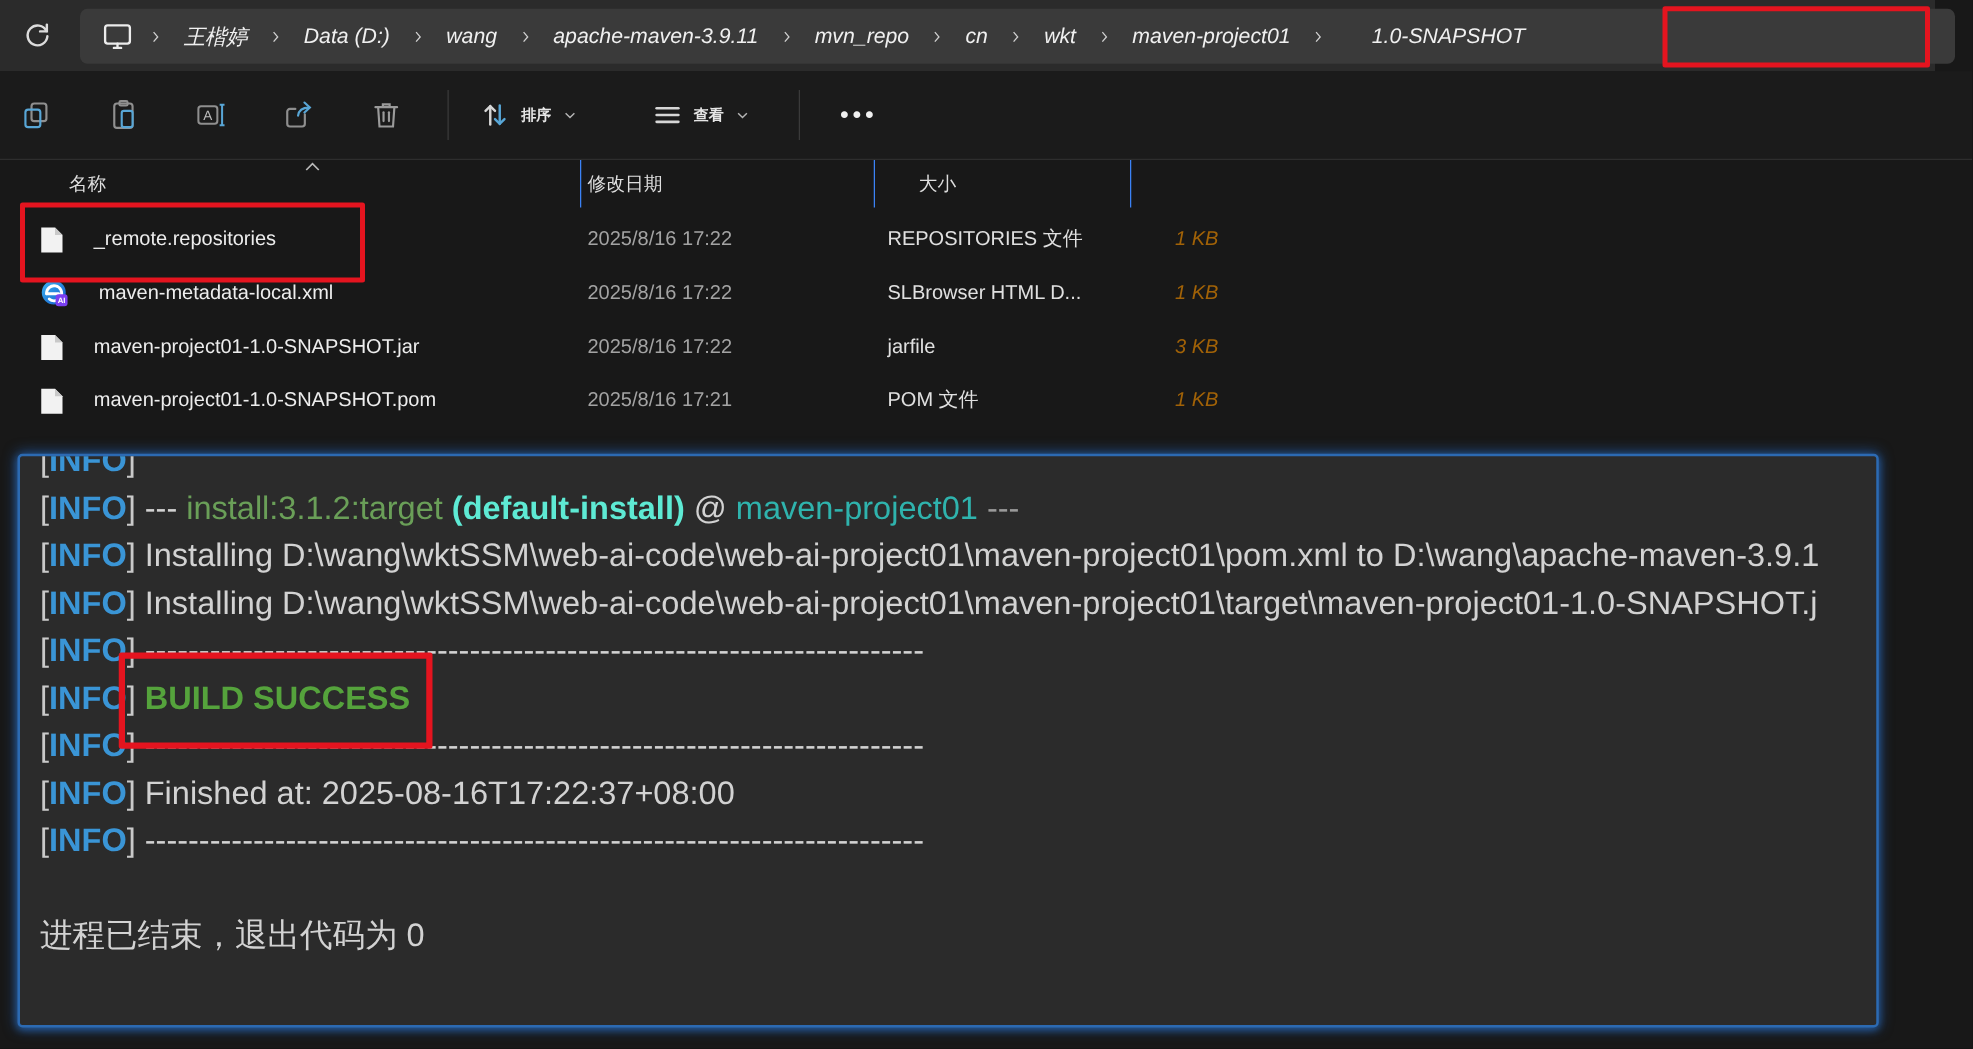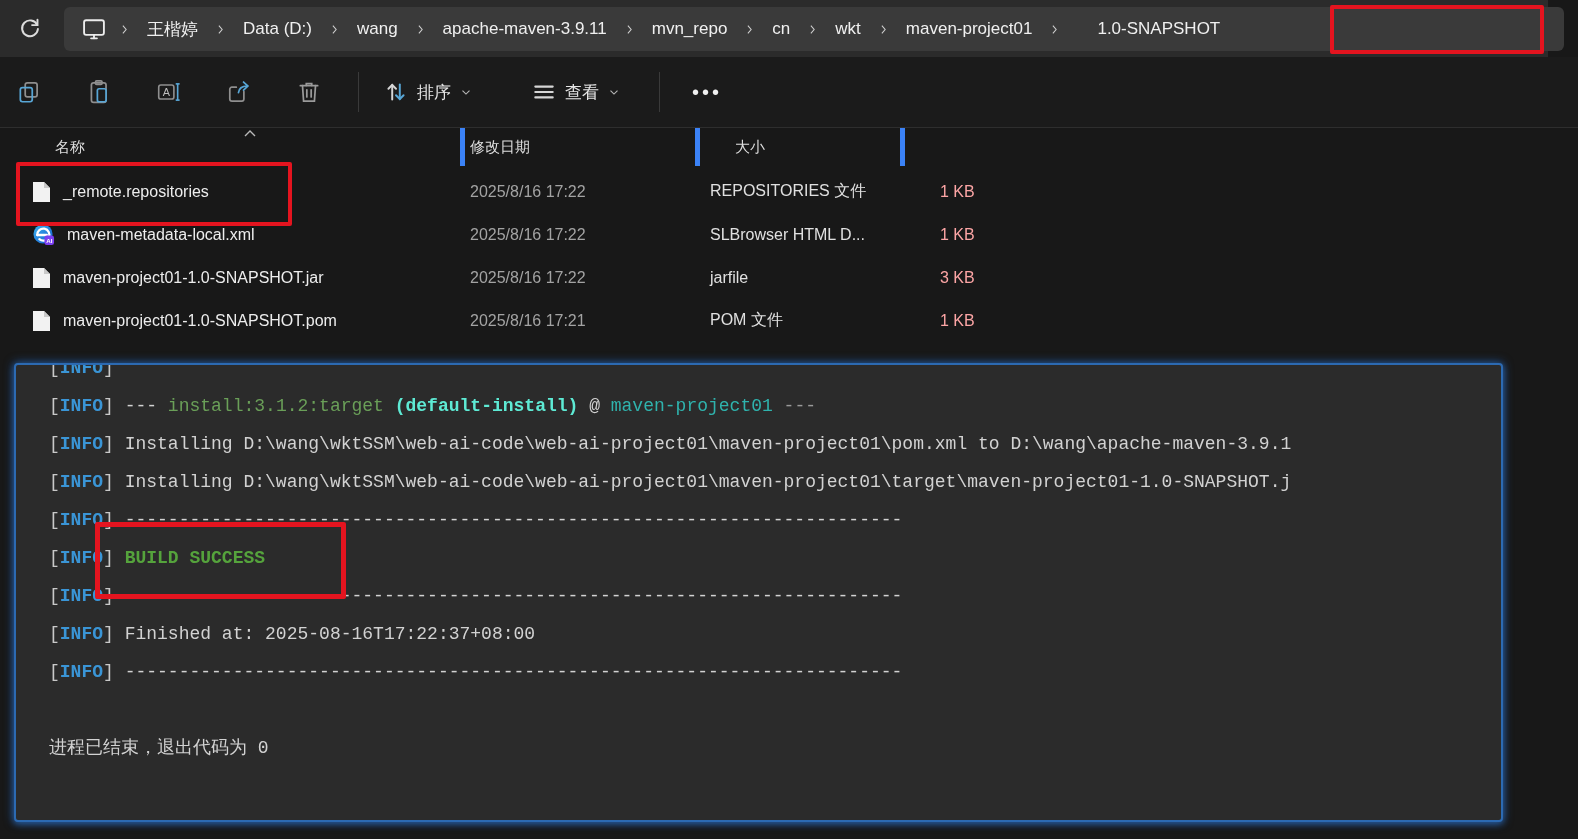--- a/index.html
+++ b/index.html
@@ -1,61 +1,61 @@
 <!DOCTYPE html>
 <html><head>
 <meta charset="utf-8">
 <style>
   html,body{margin:0;padding:0;background:#101010;}
   .page{position:relative;width:1578px;height:839px;overflow:hidden;
         background:#181818;font-family:"Liberation Sans",sans-serif;
         -webkit-font-smoothing:antialiased;}
   
   .topbar{position:absolute;left:0;top:0;width:1548px;height:57px;background:#2b2b2b;
-          display:flex;align-items:center;}
+          display:flex;align-items:center;font-style:italic;}
   .refresh-btn{width:44px;height:44px;margin-left:8px;display:flex;align-items:center;
           justify-content:center;background:transparent;border:none;cursor:pointer;}
   .address-pill{position:absolute;left:64px;top:7px;width:1500px;height:44px;background:#3a3a3a;
           border-radius:6px;display:flex;align-items:center;padding-left:16px;box-sizing:border-box;}
   .crumb{color:#f0f0f0;font-size:17px;padding:0 6px;white-space:nowrap;cursor:pointer;}
   .crumb-sep{display:flex;align-items:center;padding:0 10px;cursor:pointer;}
   
   .toolbar{position:absolute;left:0;top:57px;width:1578px;height:71px;background:#1b1b1b;
           border-bottom:1px solid #2e2e2e;display:flex;align-items:center;box-sizing:border-box;}
   .tb-btn{width:46px;height:48px;margin-left:24px;display:flex;align-items:center;
           justify-content:center;background:transparent;border:none;cursor:pointer;}
   .tb-btn:first-child{margin-left:6px;}
   .tb-sep{width:1px;height:40px;background:#3a3a3a;margin:0 12px 0 26px;}
   .tb-group{display:flex;align-items:center;gap:8px;padding:6px 12px;background:transparent;
-          border:none;cursor:pointer;color:#e6e6e6;font-size:17px;}
+          border:none;cursor:pointer;color:#e6e6e6;font-size:12px;font-weight:bold;}
   .tb-more{margin-left:14px;color:#f0f0f0;font-size:20px;letter-spacing:3px;background:none;
           border:none;cursor:pointer;}
   
   .list-header{position:absolute;left:0;top:128px;width:1578px;height:38px;display:grid;
           grid-template-columns:465px 235px 205px 135px 1fr;color:#dedede;font-size:15px;}
-  .hcell{display:flex;align-items:center;padding-left:55px;border-right:5px solid #3b82f6;
+  .hcell{display:flex;align-items:center;padding-left:55px;border-right:1px solid #3b82f6;
           position:relative;cursor:pointer;}
   .hcell.h2{padding-left:5px;align-items:center;}
   .hcell.h3{padding-left:10px;}
   .hcell.h4{padding-left:35px;}
   .hcell.h5{border-right:none;cursor:default;}
   .sort-caret{position:absolute;left:243px;top:1px;}
   .rows{position:absolute;left:0;top:170px;width:1578px;}
   .frow{height:43px;display:grid;grid-template-columns:465px 235px 205px 135px 1fr;
           align-items:center;color:#ededed;font-size:16px;cursor:pointer;}
-  .fname{display:flex;align-items:center;gap:12px;padding-left:32px;white-space:nowrap;}
+  .fname{display:flex;align-items:center;gap:24px;padding-left:32px;white-space:nowrap;}
   .fdate{padding-left:5px;color:#a3a3a3;}
   .ftype{padding-left:10px;color:#e0e0e0;white-space:nowrap;}
-  .fsize{padding-left:35px;color:#fca5a5;}
+  .fsize{padding-left:35px;color:#a16207;font-style:italic;}
   
   .console{position:absolute;left:14px;top:363px;width:1489px;height:459px;background:#2b2b2b;
           border:2px solid #2c6ab2;border-radius:4px;box-sizing:border-box;overflow:hidden;
           box-shadow:0 0 10px 1px rgba(38,105,190,.65), 0 2px 6px rgba(45,120,210,.5);}
-  .console-inner{margin-top:-16px;padding-left:33px;
-          font-family:Liberation Mono, monospace;font-size:18px;line-height:38px;}
+  .console-inner{margin-top:-16px;padding-left:16px;
+          font-family:Liberation Sans, sans-serif;font-size:26px;line-height:38px;}
   .console-line{white-space:pre;}
   .cb{color:#c9c9c9;} .ci{color:#3a95d6;font-weight:bold;} .ct{color:#d2d2d2;}
   .cg{color:#6a9f58;} .cw{color:#5eead4;font-weight:bold;margin-top:18px;} .cc{color:#2fb3ad;}
   .cs{color:#55a33c;font-weight:bold;} .cd{color:#9a9a9a;}
   
   .anno{position:absolute;border:4px solid #e4141f;border-radius:2px;pointer-events:none;z-index:50;}
   .anno-breadcrumb{left:1330px;top:5px;width:206px;height:41px;}
   .anno-file{left:16px;top:162px;width:268px;height:56px;}
   .anno-build{left:95px;top:522px;width:241px;height:67px;border-width:5px;}
   svg{display:block;}

